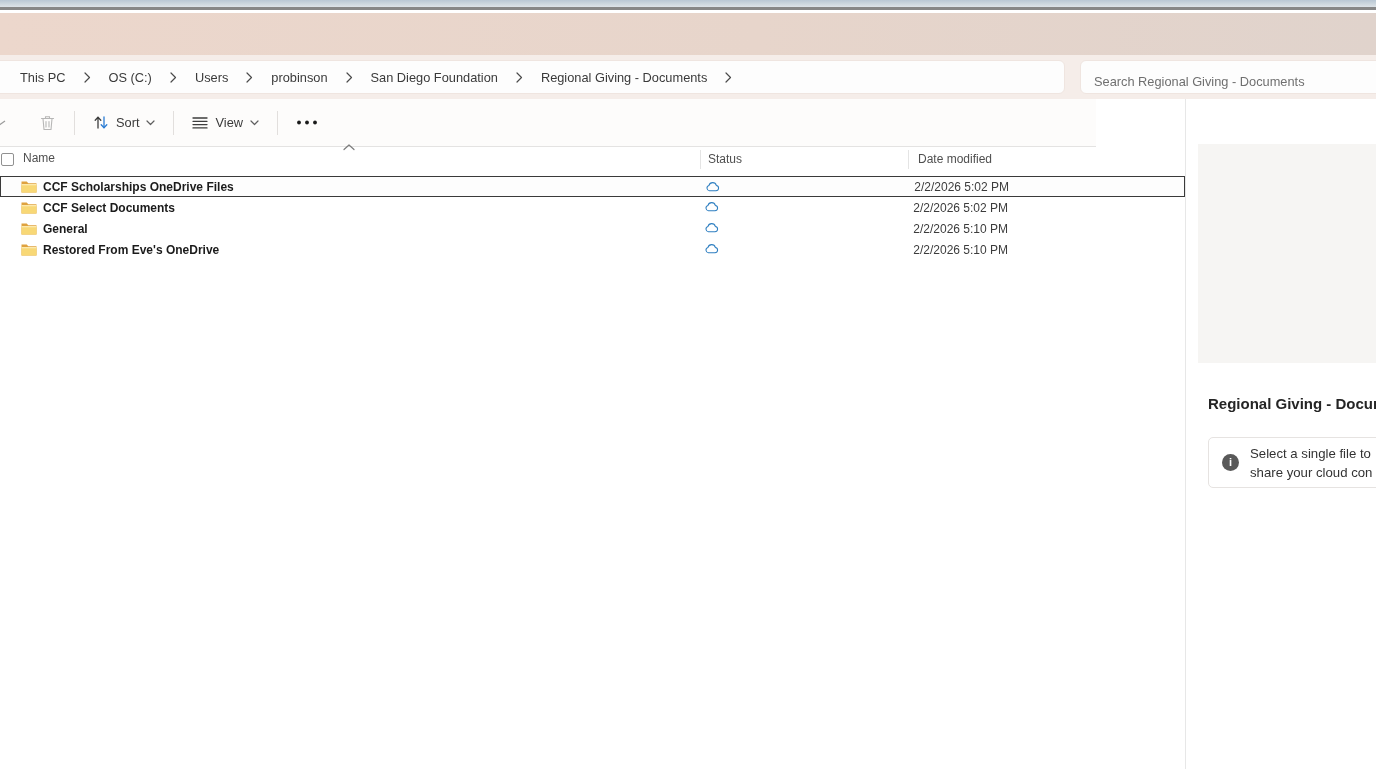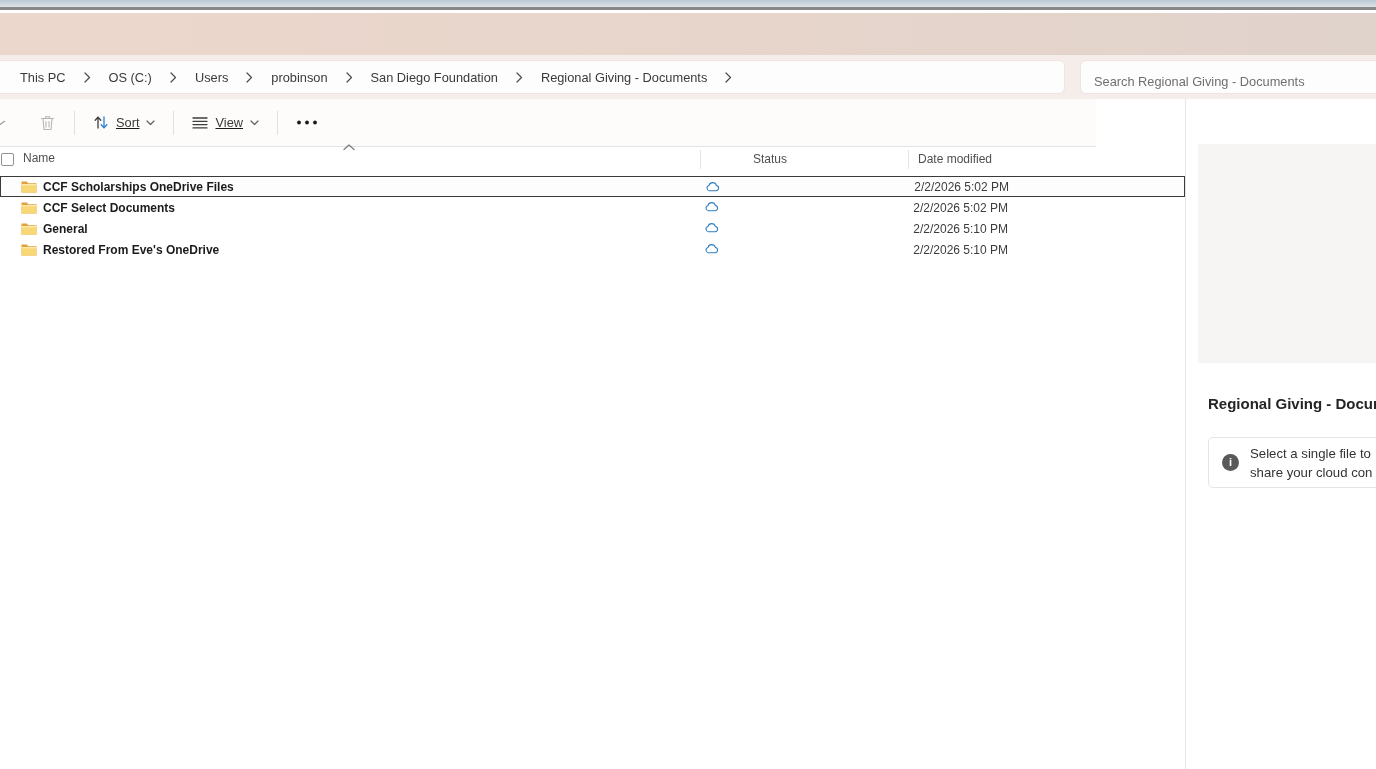--- a/index.html
+++ b/index.html
@@ -46,21 +46,21 @@
     border: none; outline: none; background: transparent; width: 270px;
     font-family: "Liberation Sans", sans-serif;
     font-size: 12.8px; color: #3a3a3a; margin-top: 9px;
   }
   .search-bar input::placeholder { color: #6f6f6f; opacity: 1; }
 
   
   .toolbar {
     position: absolute; top: 99px; left: 0; width: 1096px; height: 48px;
     background: #fdfcfb; border-bottom: 1px solid #e4e3e2;
-    display: flex; align-items: center; text-decoration: underline;
+    display: flex; align-items: center;
   }
   .tb-frag { position: absolute; left: -3px; top: 20px; color: #9b9b9b; }
   .tb-btn {
     display: flex; align-items: center; gap: 7px;
     padding: 7px 9px; border-radius: 5px; cursor: default;
     font-size: 12.8px; color: #3a3a3a; background: transparent; border: none;
     font-family: "Liberation Sans", sans-serif;
   }
   .tb-btn.disabled { opacity: .55; }
   .tb-sep { width: 1px; height: 24px; background: #e2dfdd; margin: 0 9px; }
@@ -69,21 +69,21 @@
   
   .list-header {
     position: absolute; top: 147px; left: 0; width: 1185px; height: 26px;
     font-size: 12px; color: #4f4f4f;
   }
   .hdr-check {
     position: absolute; left: 1px; top: 6px; width: 13px; height: 13px;
     border: 1px solid #919191; border-radius: 2px; background: #fff;
   }
   .hdr-name { position: absolute; left: 23px; top: 4px; }
-  .hdr-status { position: absolute; left: 708px; top: 5px; margin-left: 45px; }
+  .hdr-status { position: absolute; left: 708px; top: 5px; }
   .hdr-date { position: absolute; left: 918px; top: 5px; }
   .hdr-sep1 { position: absolute; left: 700px; top: 3px; width: 1px; height: 19px; background: #e4e4e4; }
   .hdr-sep2 { position: absolute; left: 908px; top: 3px; width: 1px; height: 19px; background: #e4e4e4; }
   .sort-caret { position: absolute; left: 343px; top: -3px; }
 
   
   .file-list { position: absolute; top: 176px; left: 0; width: 1185px; }
   .file-row {
     position: relative; width: 1185px; height: 21px;
     display: flex; align-items: center; font-size: 12px; color: #1b1b1b;

